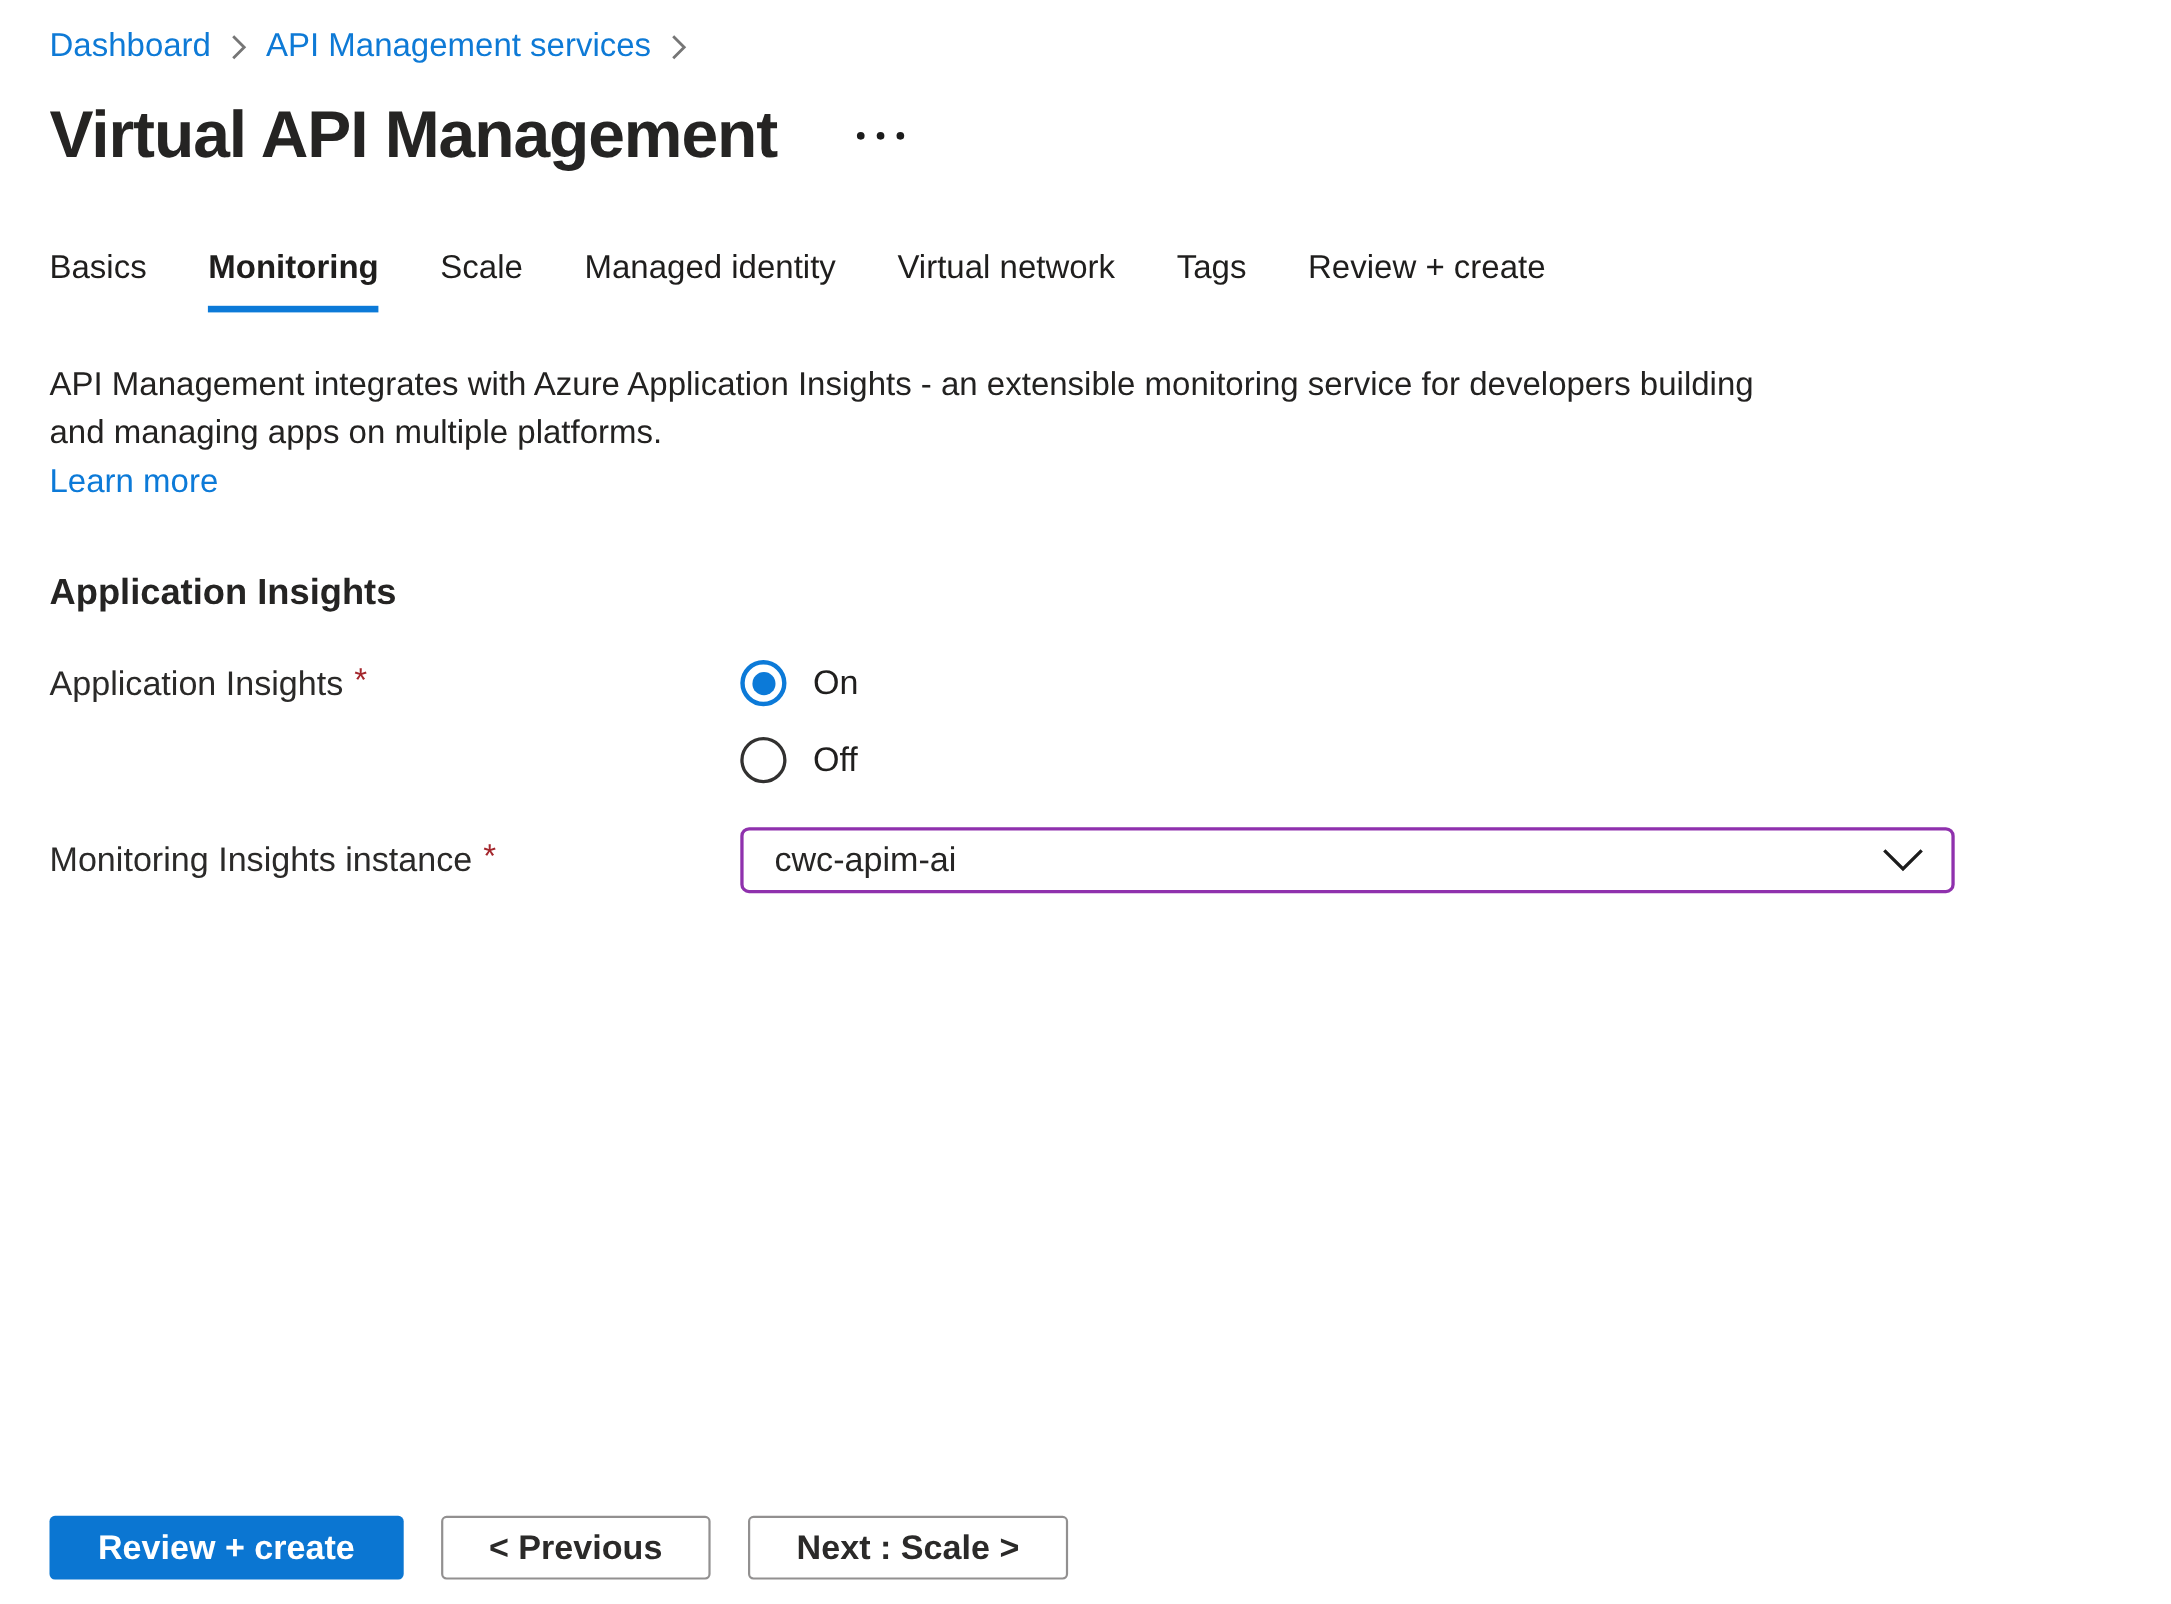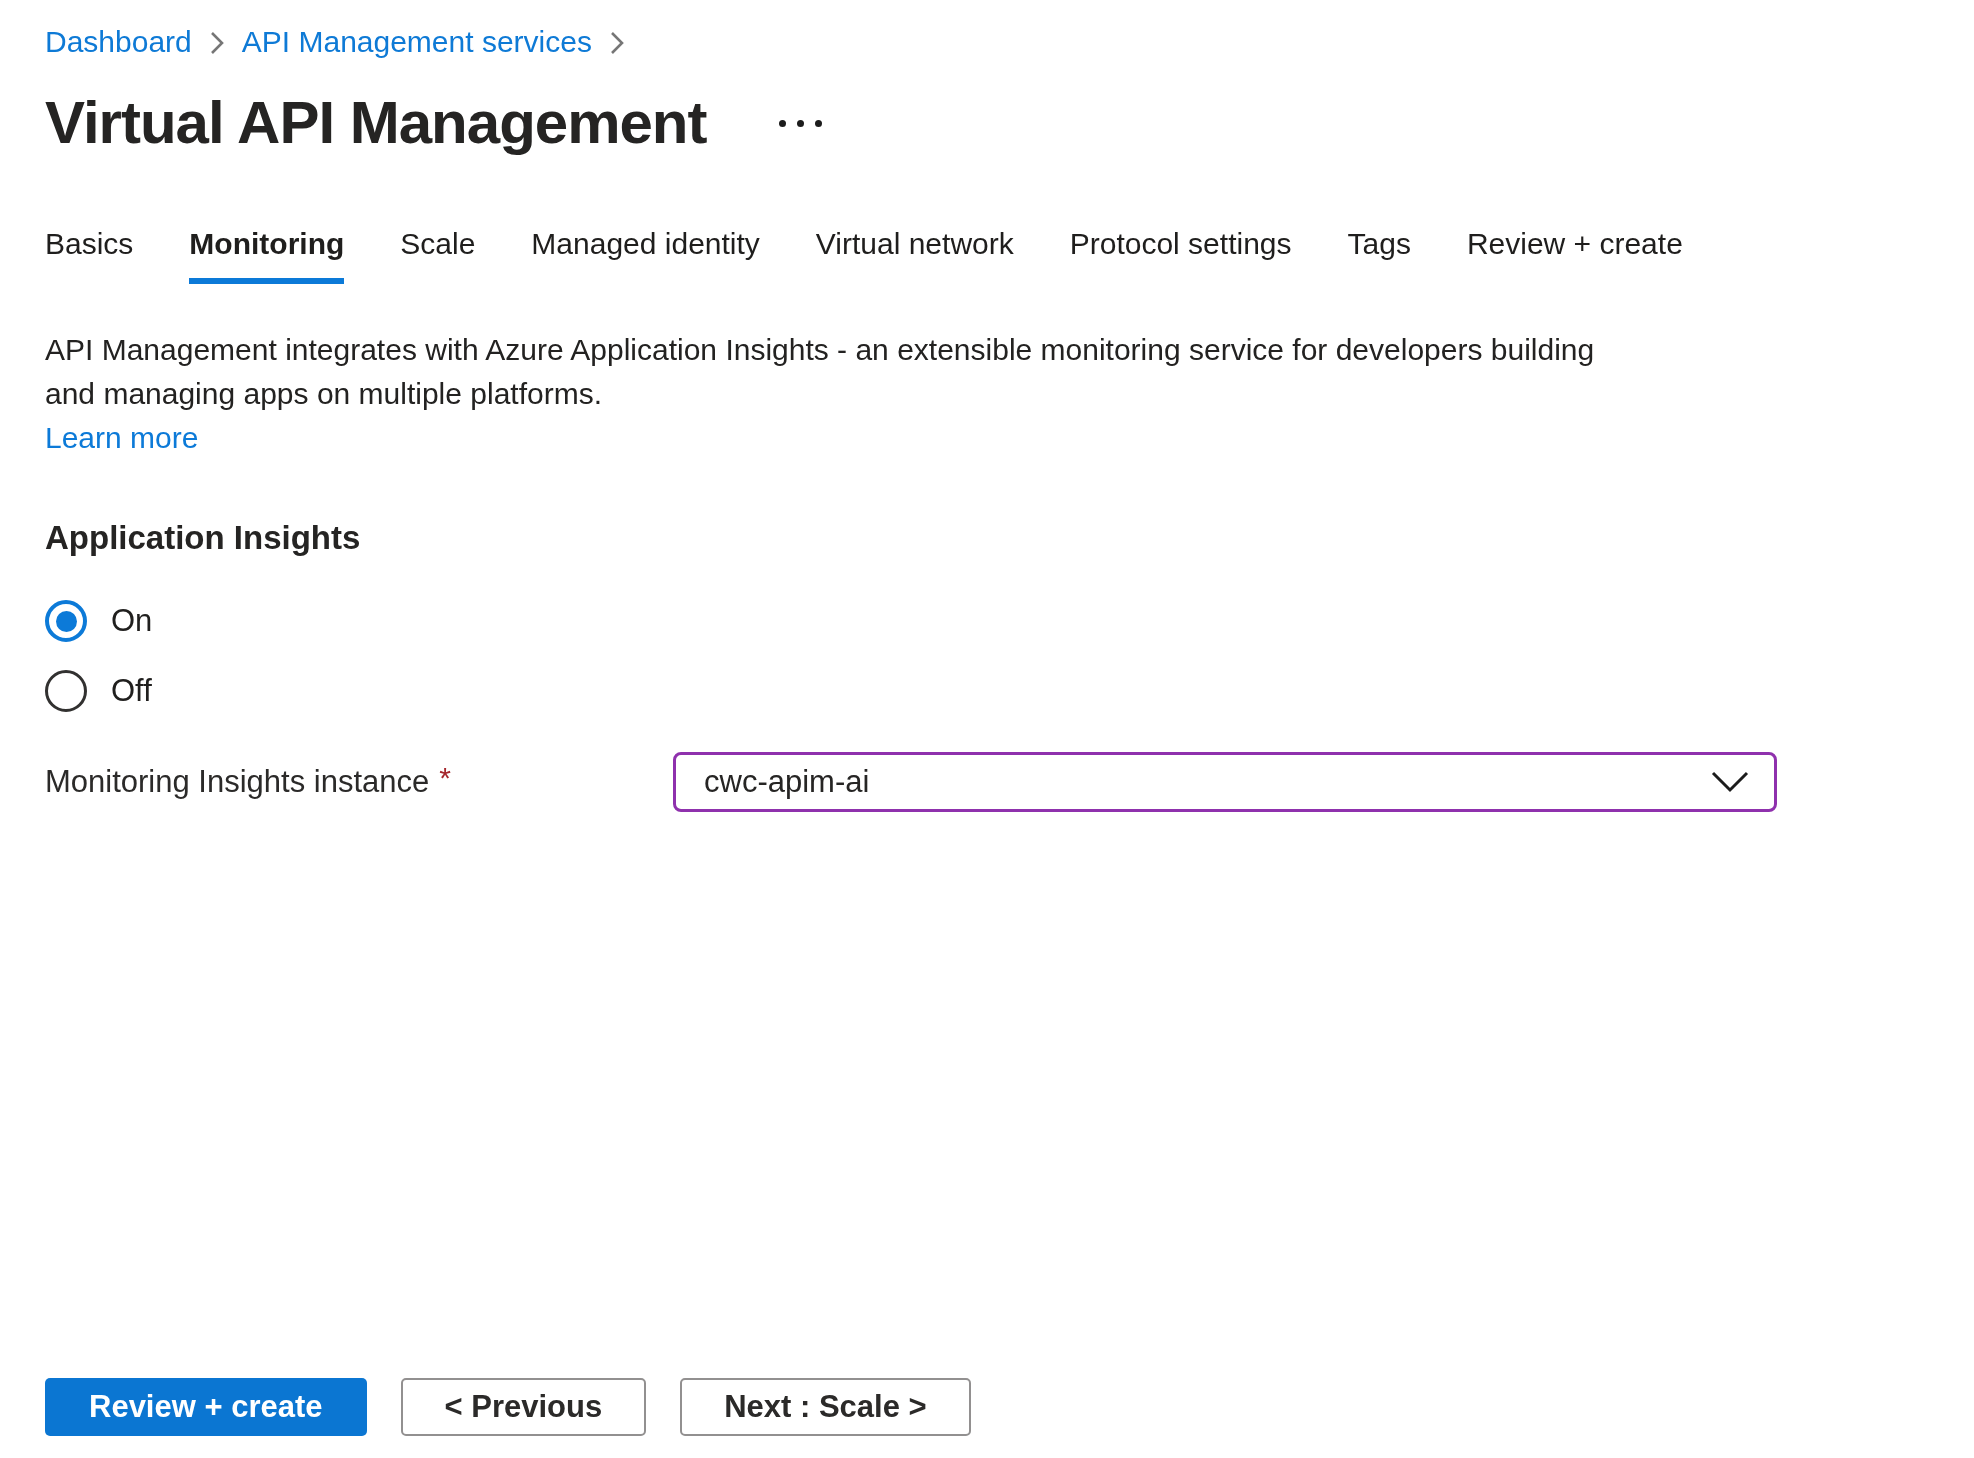--- a/index.html
+++ b/index.html
@@ -177,36 +177,38 @@
         <span class="dot"></span>
     </span>
   </div>
 
   <div class="tabs">
     <div class="tab">Basics</div>
     <div class="tab active">Monitoring</div>
     <div class="tab">Scale</div>
     <div class="tab">Managed identity</div>
     <div class="tab">Virtual network</div>
-    <div class="tab">Protocol settings</div>
     <div class="tab">Tags</div>
     <div class="tab">Review + create</div>
   </div>
 
   <div>
     <div class="description">
       <div>API Management integrates with Azure Application Insights - an extensible monitoring service for developers building</div>
       <div>and managing apps on multiple platforms.</div>
     </div>
     <a class="learn-more">Learn more</a>
 
     <h2 class="section-heading">Application Insights</h2>
 
     
     <div class="field-row row-radio">
+      <div class="field-label">
+        <span>Application Insights</span><span class="req">*</span>
+      </div>
       <div class="radio-group">
         <label class="radio-item">
           <span class="radio-control selected">
               <span class="radio-dot"></span>
             </span>
           <span class="radio-text">On</span>
         </label>
         <label class="radio-item">
           <span class="radio-control"></span>
           <span class="radio-text">Off</span>

